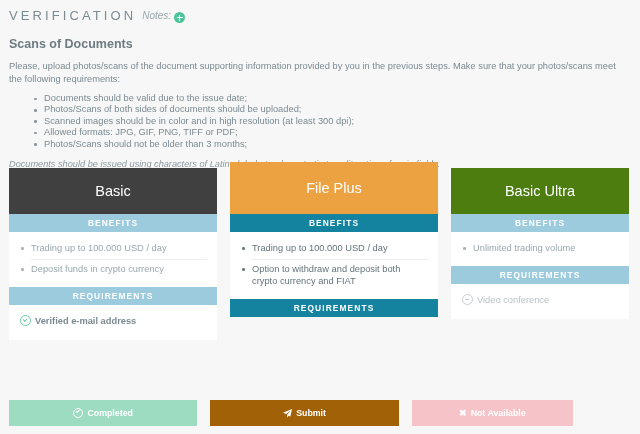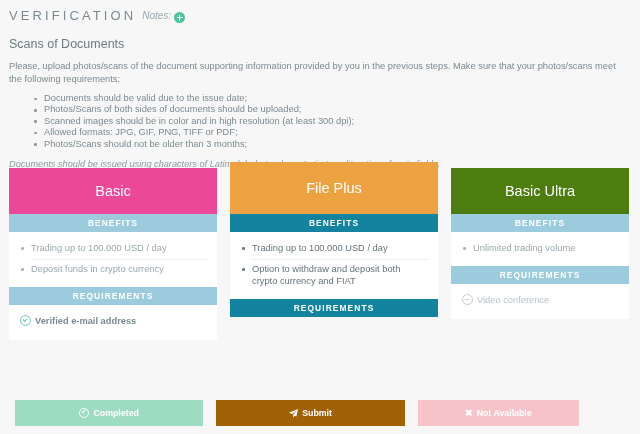--- a/index.html
+++ b/index.html
@@ -61,21 +61,21 @@
   }
   .notes-add-icon:after {
     top: 5px; left: 2.5px; height: 1px; width: 6px;
   }
 
   
   .section-title {
     font-size: 12.5px;
     color: #6d7b82;
     margin: 14px 0 0 9px;
-    font-weight: 400;
+    font-weight: 700;
   }
   .intro-text {
     font-size: 9.3px;
     line-height: 12.5px;
     color: #7b8a91;
     margin: 9px 9px 0 9px;
     max-width: 624px;
   }
   .req-list {
     margin: 8px 0 0 0;
@@ -258,21 +258,21 @@
     line-height: 8px;
     text-align: center;
     margin-left: 4px;
     font-family: "Liberation Serif", serif;
     flex: none;
   }
 
   
   .footers {
     position: absolute;
-    left: 6px;
+    left: 0;
     top: 400px;
     width: 582px;
     display: flex;
     align-items: flex-start;
     padding: 0 9px;
     box-sizing: border-box;
   }
   .footer-btn {
     height: 26px;
     display: flex;
@@ -332,21 +332,21 @@
     <li>Scanned images should be in color and in high resolution (at least 300 dpi);</li>
     <li>Allowed formats: JPG, GIF, PNG, TIFF or PDF;</li>
     <li>Photos/Scans should not be older than 3 months;</li>
   </ul>
 
   <div class="latin-note">Documents should be issued using characters of Latin alphabet or have Latin transliteration of main fields.</div>
 
   <div class="cards">
 
     <div class="card card-basic">
-      <div class="card-header" style="background:#ec4899">Basic</div>
+      <div class="card-header" style="background:#404040">Basic</div>
       <div class="bar" style="background:#9bcbdc">BENEFITS</div>
       <ul class="benefit-list">
         <li class="divider">Trading up to 100.000 USD / day</li>
         <li>Deposit funds in crypto currency</li>
       </ul>
       <div class="bar" style="background:#9bcbdc">REQUIREMENTS</div>
       <div class="req-items">
         <div class="req-item">
           <span class="circle-check"></span>
           <span class="label-strong">Verified e-mail address</span>

